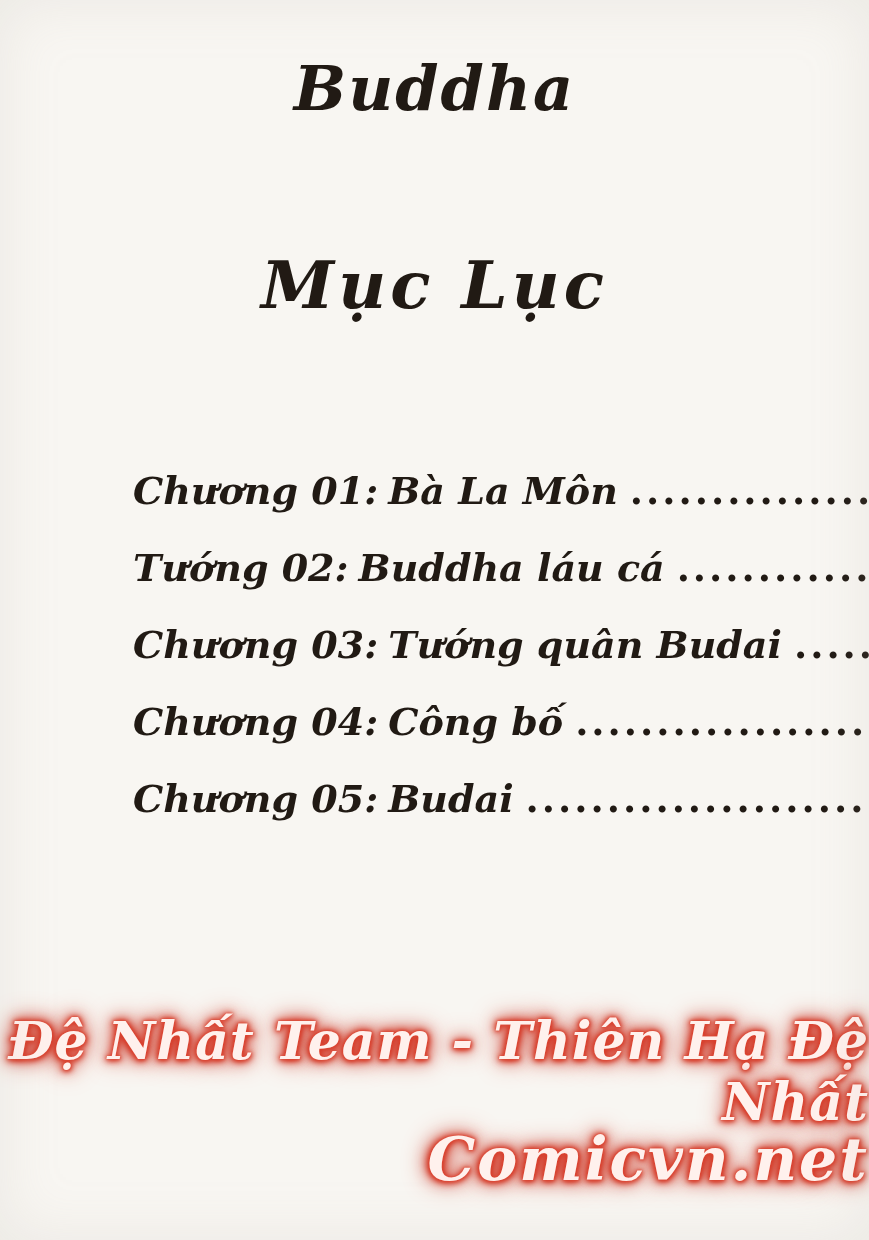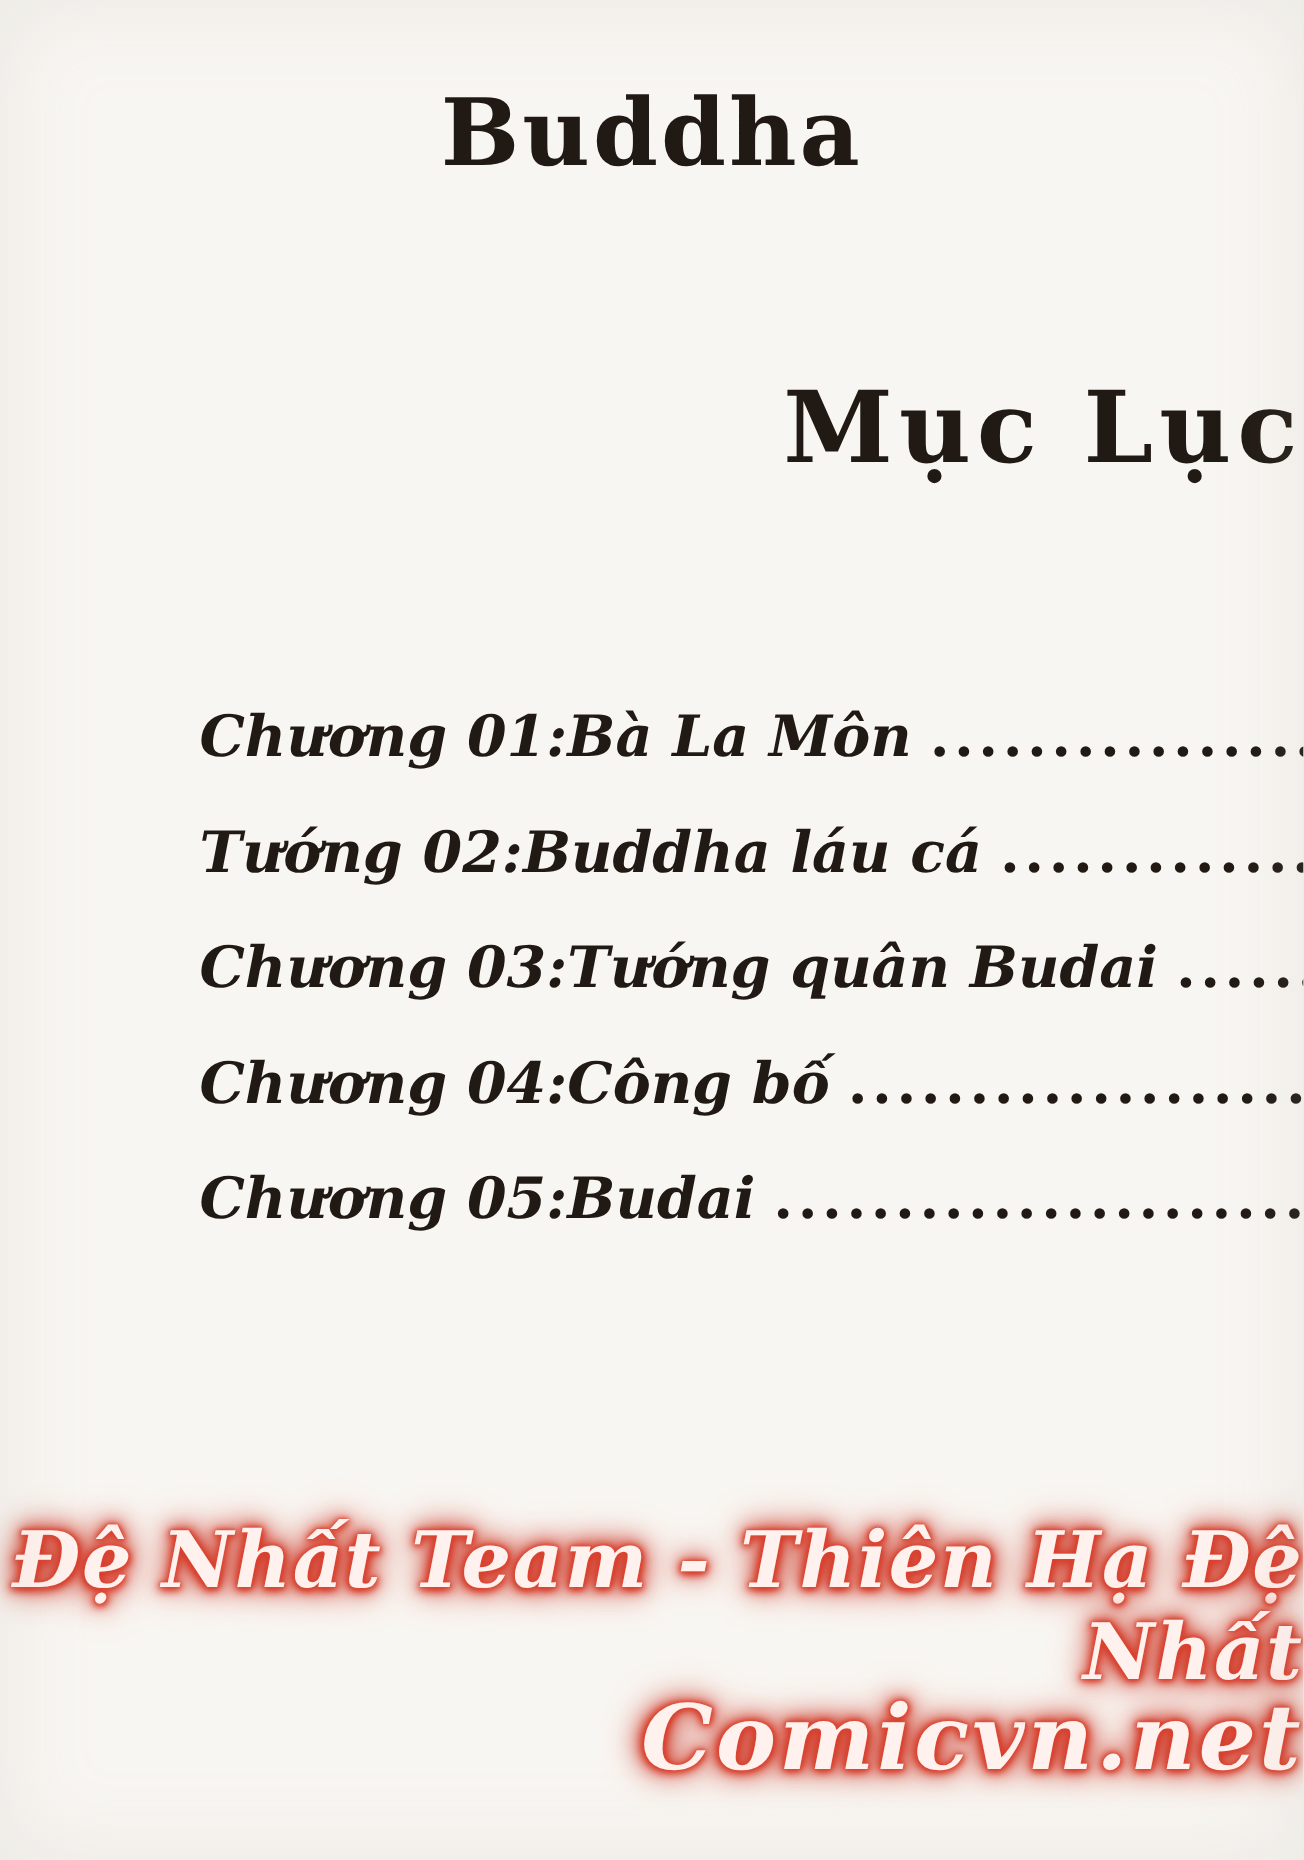--- a/index.html
+++ b/index.html
@@ -20,20 +20,21 @@
   
   .page::after {
     content: "";
     position: absolute;
     inset: 0;
     pointer-events: none;
     box-shadow: inset 0 0 60px rgba(180,170,160,0.18);
   }
 
   .ink {
+    font-style: italic;
     font-weight: bold;
     color: #211a14;
   }
 
   .book-title {
     position: absolute;
     top: 58px;
     left: 0;
     width: 100%;
     text-align: center;
@@ -50,42 +51,42 @@
     text-align: center;
     font-size: 62px;
     line-height: 1;
     letter-spacing: 2px;
   }
   .toc-title {
     position: absolute;
     top: 252px;
     left: 0;
     width: 100%;
-    text-align: right;
+    text-align: center;
     font-size: 66px;
     line-height: 1;
     letter-spacing: 4px;
     margin: 0;
   }
 
   .chapters {
     position: absolute;
     top: 452px;
     left: 133px;
     right: 80px;
   }
   .chapter-row {
     height: 77px;
     line-height: 77px;
     font-size: 38px;
     white-space: nowrap;
     font-style: italic;
     font-weight: bold;
   }
-  .ch-label { margin-right: 0; }
+  .ch-label { margin-right: 10px; }
   .ch-title { }
   .ch-dots {
     margin-left: 12px;
     letter-spacing: 3px;
     font-style: normal;
   }
 
   .red-glow {
     position: absolute;
     left: 0;

